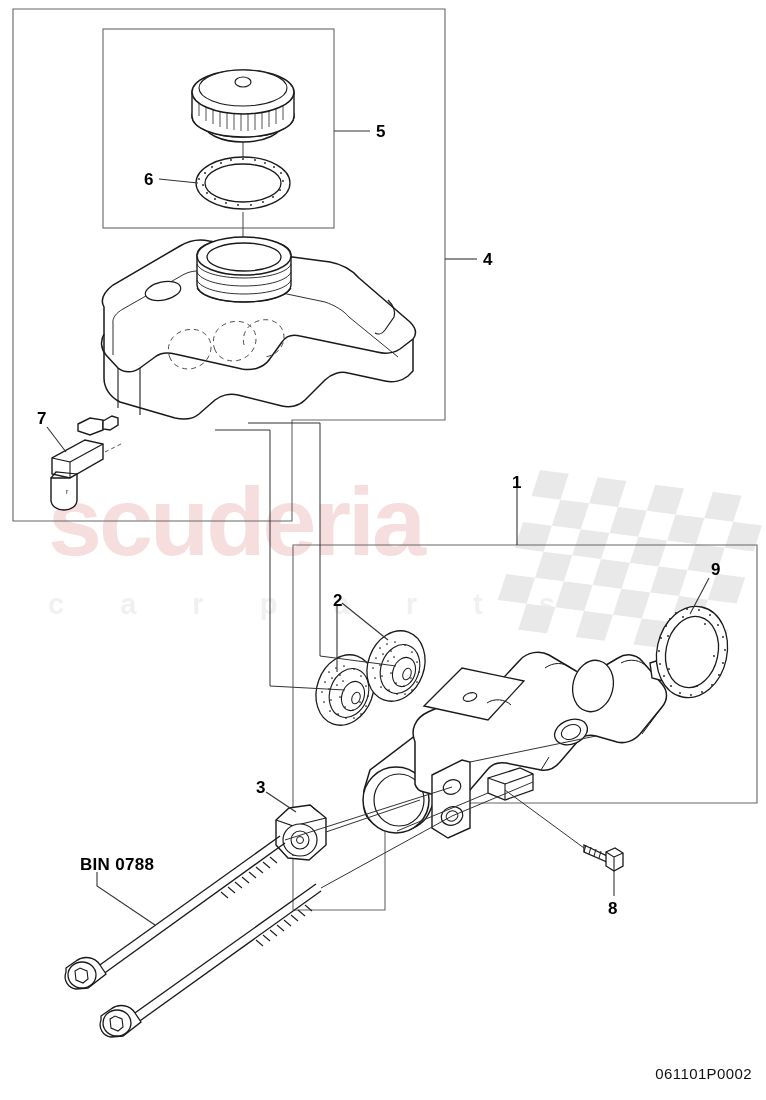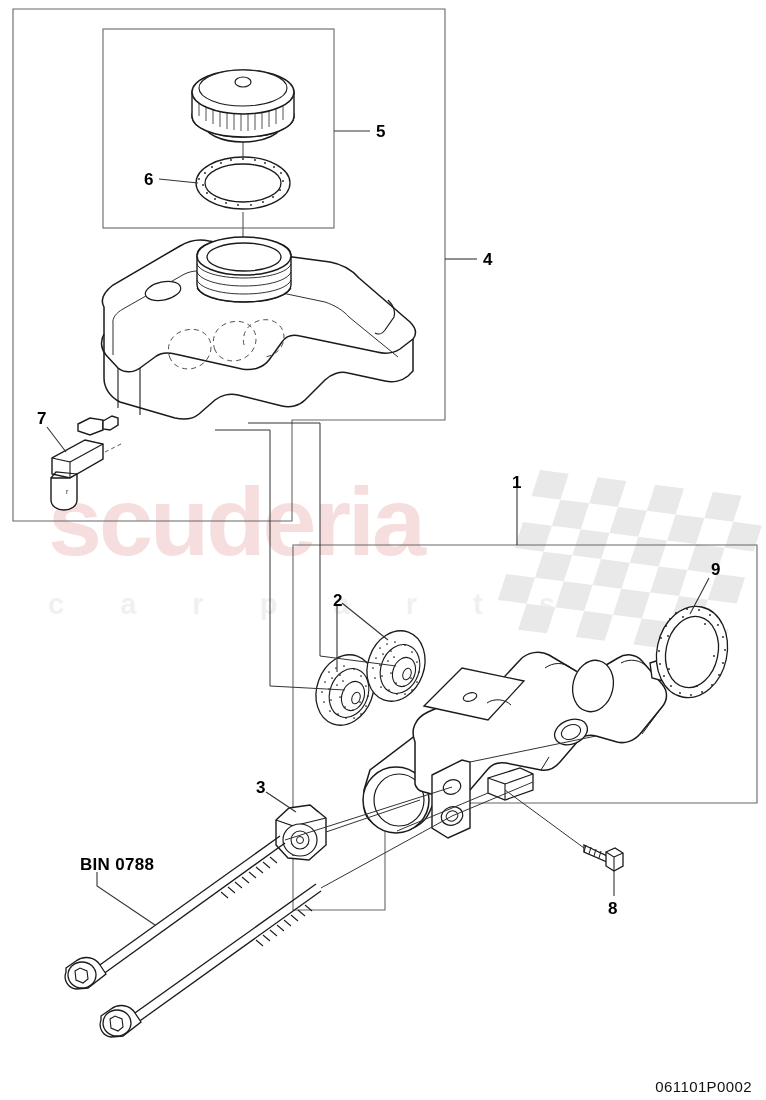--- a/index.html
+++ b/index.html
@@ -44,21 +44,21 @@
     font-weight: bold;
     letter-spacing: 24px;
     color: #f0f0f0;
     white-space: nowrap;
     pointer-events: none;
     user-select: none;
   }
   .ref-code {
     position: absolute;
     right: 14px;
-    bottom: 5px;
+    bottom: 18px;
     font-family: "Liberation Sans", sans-serif;
     font-size: 15px;
     font-weight: normal;
     color: #111111;
     letter-spacing: 0.4px;
   }
   .callout {
     position: absolute;
     font-family: "Liberation Sans", sans-serif;
     font-size: 17px;

